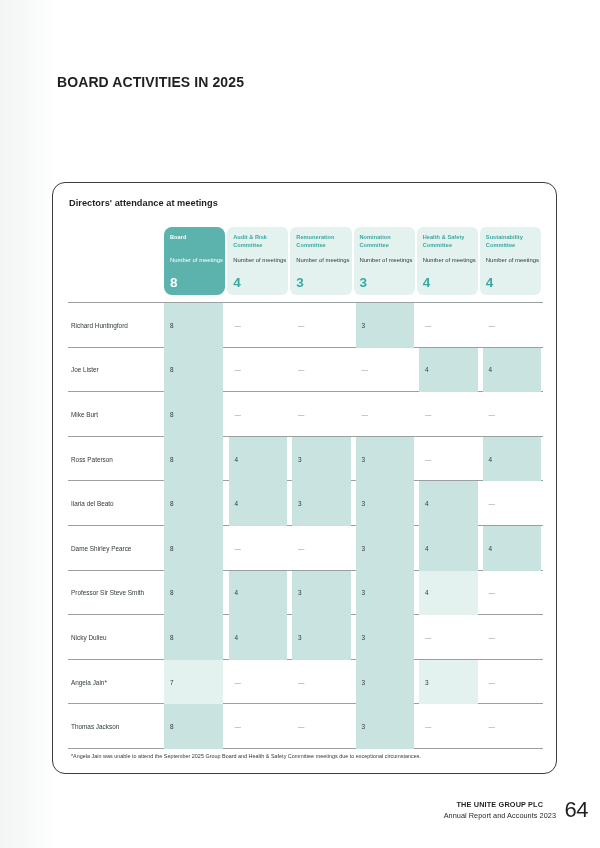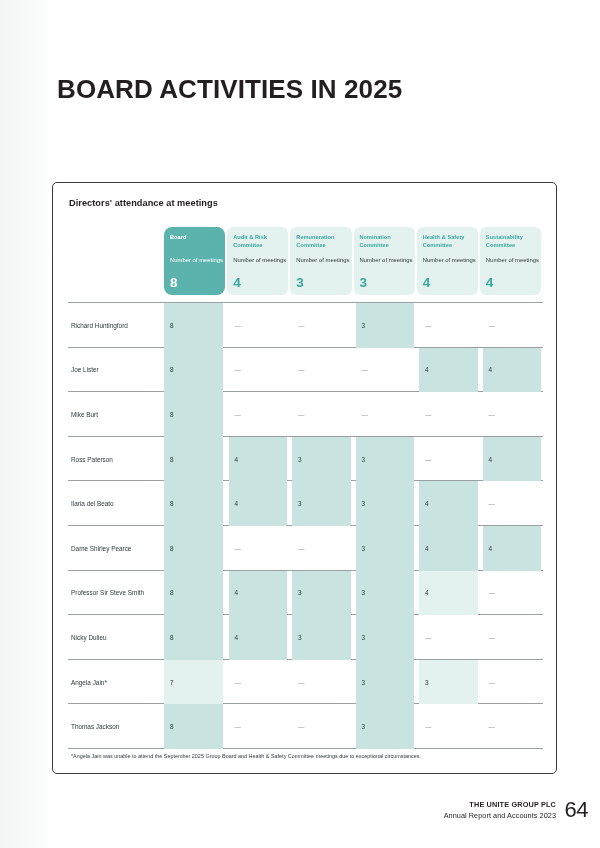--- a/index.html
+++ b/index.html
@@ -27,35 +27,35 @@
 
   .page {
     position: absolute;
     inset: 0;
   }
 
   .page-title {
     position: absolute;
     left: 57px;
     top: 74px;
-    font-size: 26px;
+    font-size: 14px;
     font-weight: bold;
     letter-spacing: 0.1px;
     color: #231f20;
   }
 
   
   .panel {
     position: absolute;
     left: 52px;
     top: 182px;
     width: 505px;
     height: 592px;
     border: 1.1px solid #3c3c3c;
-    border-radius: 5px;
+    border-radius: 13px;
     background: #ffffff;
     overflow: hidden;
   }
 
   .panel-heading {
     position: absolute;
     left: 16px;
     top: 15px;
     font-size: 9.2px;
     font-weight: bold;
@@ -194,20 +194,21 @@
     position: absolute;
     right: 44px;
     top: 800px;
     text-align: right;
   }
   .footer-line1 {
     font-size: 7.3px;
     font-weight: bold;
     color: #231f20;
     letter-spacing: 0.15px;
+    text-align: center;
   }
   .footer-line2 {
     font-size: 7.3px;
     color: #231f20;
     margin-top: 1.5px;
     letter-spacing: 0.05px;
   }
   .page-number {
     position: absolute;
     right: 12px;

